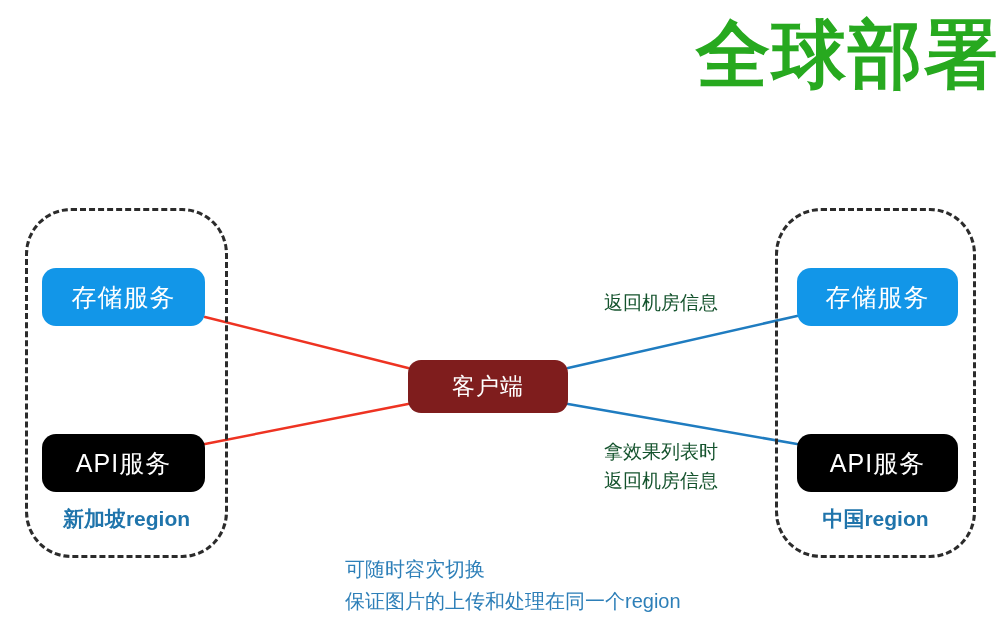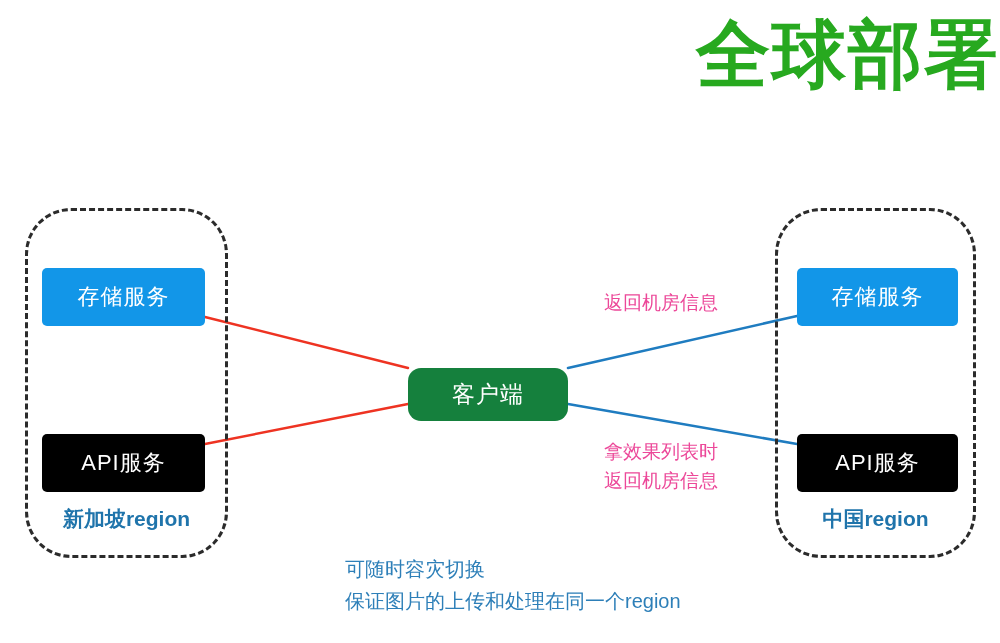--- a/index.html
+++ b/index.html
@@ -64,43 +64,43 @@
     color: #1f74ab;
     white-space: nowrap;
   }
 
   
   .node {
     position: absolute;
     display: flex;
     align-items: center;
     justify-content: center;
-    border-radius: 5px;
+    border-radius: 14px;
     color: #ffffff;
-    font-size: 22px;
+    font-size: 25px;
     font-weight: 500;
     letter-spacing: 1px;
     white-space: nowrap;
     box-sizing: border-box;
   }
   .node-storage { background: #1296e8; }
   .node-api     { background: #000000; }
-  .node-client  { background: #15803d; margin-top: 8px; }
+  .node-client  { background: #7f1d1d; }
 
   .n-l-storage { left: 42px;  top: 268px; width: 163px; height: 58px; }
   .n-l-api     { left: 42px;  top: 434px; width: 163px; height: 58px; }
   .n-r-storage { left: 797px; top: 268px; width: 161px; height: 58px; }
   .n-r-api     { left: 797px; top: 434px; width: 161px; height: 58px; }
   .n-client    { left: 408px; top: 360px; width: 160px; height: 53px;
                  border-radius: 13px; font-size: 23px; }
 
   
   .edge-label {
     position: absolute;
-    color: #ec4899;
+    color: #14532d;
     font-size: 19px;
     line-height: 29px;
     white-space: nowrap;
   }
   .lbl-top-right    { left: 604px; top: 288px; }
   .lbl-bottom-right { left: 604px; top: 437px; }
 
   
   .caption {
     position: absolute;

